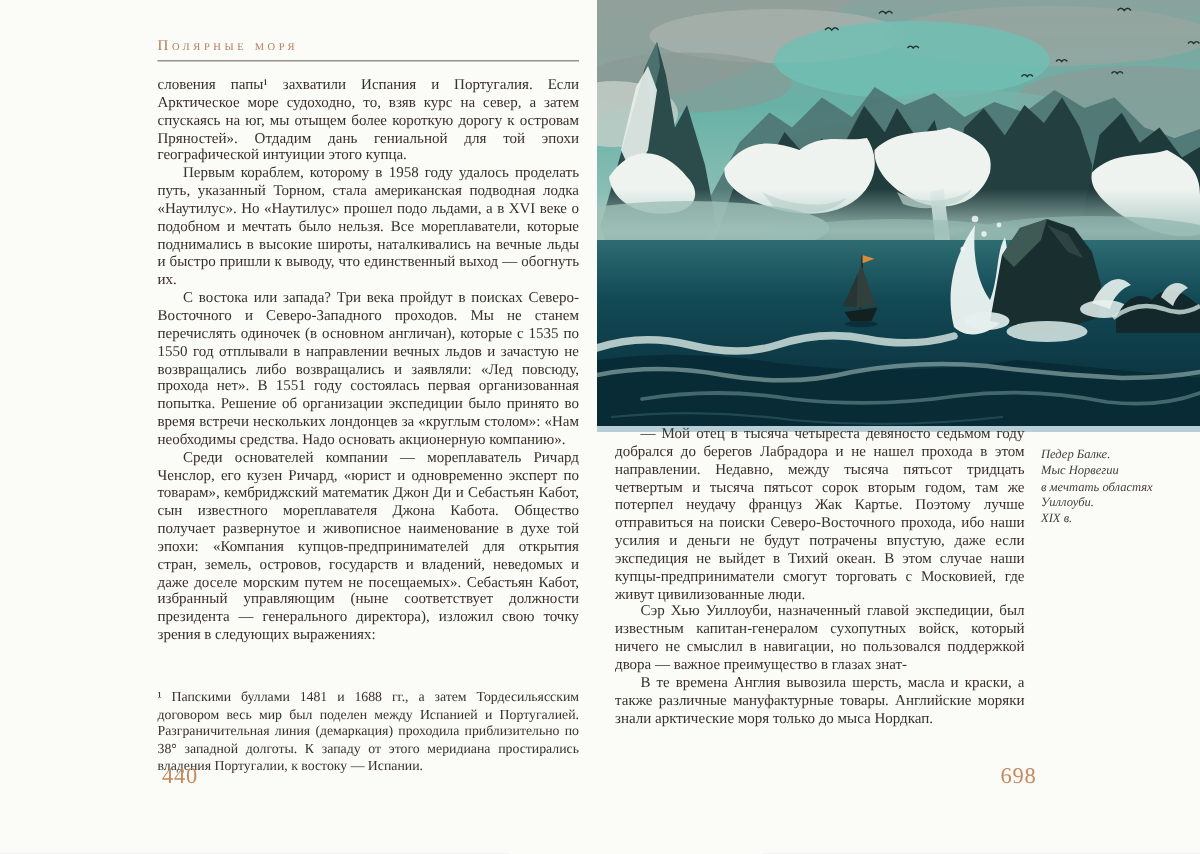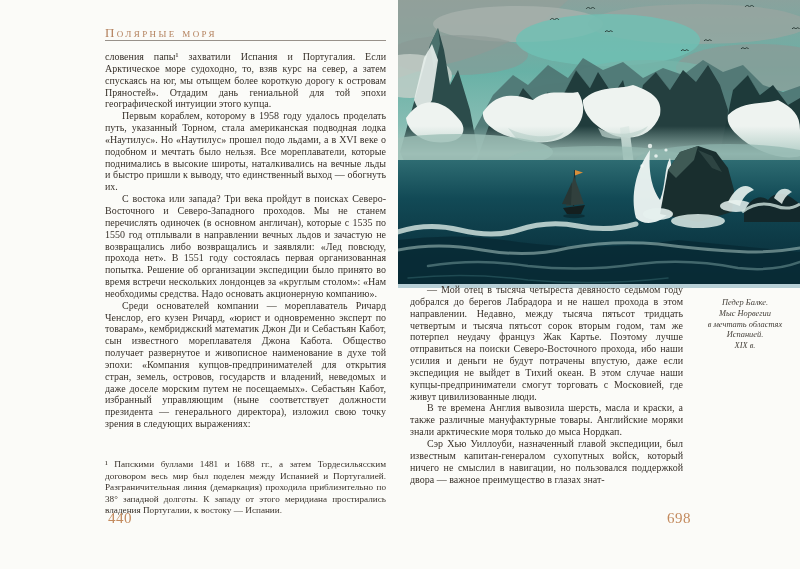--- a/index.html
+++ b/index.html
@@ -6,21 +6,21 @@
   body{width:800px;height:569px;background:#e8e8e6;}
   #spread{
     position:relative;width:800px;height:569px;overflow:hidden;
     background:#fbfbf8;
     font-family:"Liberation Serif","DejaVu Serif",serif;
     color:#38312a;
   }
   
   .running-head{
     position:absolute;left:105px;top:25px;width:281px;
-    font-size:13px;font-variant:small-caps;letter-spacing:2.4px;
+    font-size:10px;font-variant:small-caps;letter-spacing:2.4px;
     color:#b3805c;
   }
   .header-rule{
     position:absolute;left:105px;top:40px;width:281px;height:1px;
     background:#98918a;
   }
   
   .body-col p{
     margin:0;text-indent:17px;text-align:justify;
     font-size:10px;line-height:11.85px;
@@ -40,21 +40,21 @@
   
   .painting{
     position:absolute;left:398px;top:0;width:402px;height:288px;
   }
   .painting svg{display:block;width:100%;height:100%;}
   
   .caption{
     position:absolute;left:694px;top:298px;width:102px;
     font-style:italic;font-size:8.4px;line-height:10.8px;color:#45403a;
   }
-  .caption div{margin:0;text-align:center;}
+  .caption div{margin:0;}
 </style>
 </head>
 <body>
 
 <div id="spread">
 
   <div class="running-head">Полярные моря</div>
   <div class="header-rule"></div>
 
   <div class="left-body body-col">
@@ -179,25 +179,25 @@
       </g>
 
       <rect x="0" y="284" width="402" height="4" fill="#b7cfd6"></rect>
     </svg>
   </div>
 
   <div class="caption">
     <div>Педер Балке.</div>
     <div>Мыс Норвегии</div>
     <div>в мечтать областях</div>
-    <div>Испанией.</div>
+    <div>Уиллоуби.</div>
     <div>XIX в.</div>
   </div>
 
   <div class="right-body body-col">
     <p>— Мой отец в тысяча четыреста девяносто седьмом году добрался до берегов Лабрадора и не нашел прохода в этом направлении. Недавно, между тысяча пятьсот тридцать четвертым и тысяча пятьсот сорок вторым годом, там же потерпел неудачу француз Жак Картье. Поэтому лучше отправиться на поиски Северо-Восточного прохода, ибо наши усилия и деньги не будут потрачены впустую, даже если экспедиция не выйдет в Тихий океан. В этом случае наши купцы-предприниматели смогут торговать с Московией, где живут цивилизованные люди.</p>
+    <p>Сэр Хью Уиллоуби, назначенный главой экспедиции, был известным капитан-генералом сухопутных войск, который ничего не смыслил в навигации, но пользовался поддержкой двора — важное преимущество в глазах знат-</p>
     <p>В те времена Англия вывозила шерсть, масла и краски, а также различные мануфактурные товары. Английские моряки знали арктические моря только до мыса Нордкап.</p>
-    <p>Сэр Хью Уиллоуби, назначенный главой экспедиции, был известным капитан-генералом сухопутных войск, который ничего не смыслил в навигации, но пользовался поддержкой двора — важное преимущество в глазах знат-</p>
   </div>
 
   <div class="pagenum right">698</div>
 
 </div>
 
 </body></html>

